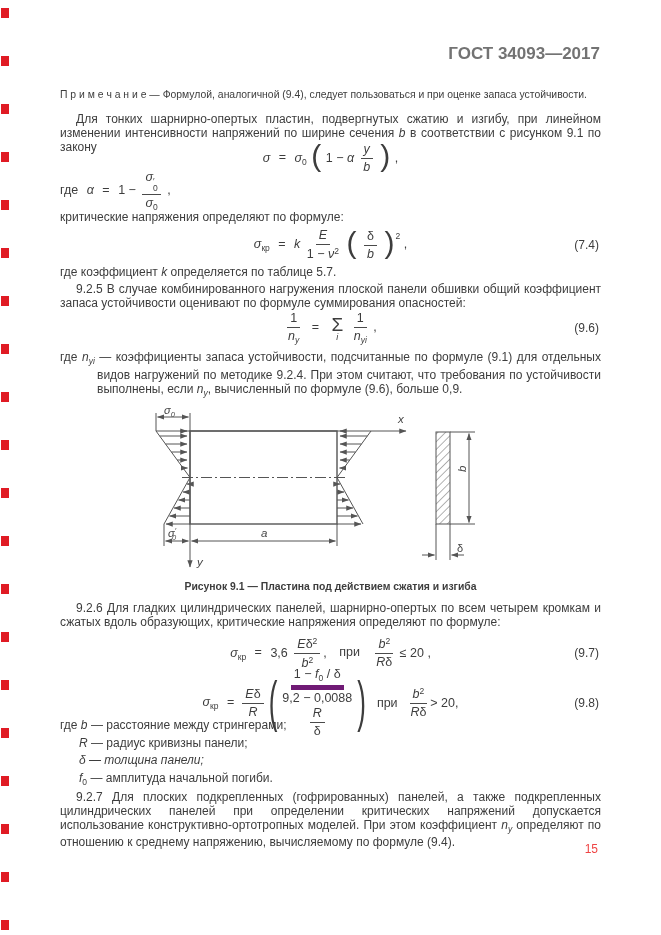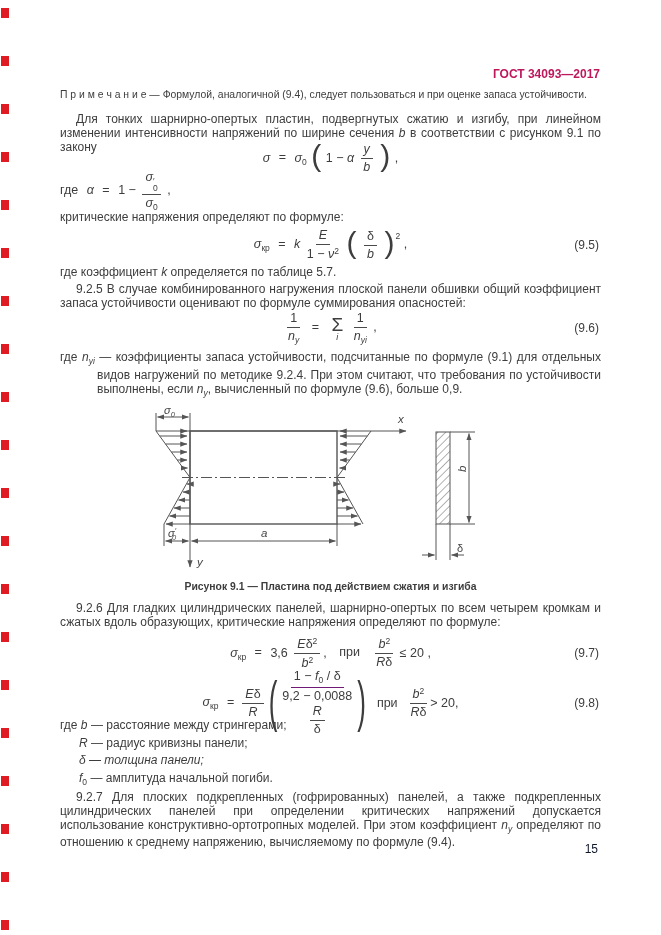--- a/index.html
+++ b/index.html
@@ -5,22 +5,22 @@
   html,body{margin:0;padding:0;}
   body{width:661px;height:935px;background:#ffffff;position:relative;overflow:hidden;
        font-family:"Liberation Sans",sans-serif;color:#3d3d3d;}
   .abs{position:absolute;}
   .par{position:absolute;left:60px;width:541px;font-size:12px;line-height:13.8px;
        text-align:justify;color:#3d3d3d;}
   .indent{text-indent:16px;}
   .hang{padding-left:37px;text-indent:-37px;box-sizing:border-box;width:541px;}
   .small{font-size:10.4px;line-height:12.5px;}
   .center{text-align:center;font-weight:bold;}
-  .hdr{position:absolute;top:67px;right:61px;font-size:12px;font-weight:bold;color:#be185d;}
-  .pagenum{position:absolute;top:842px;right:63px;font-size:12px;color:#0f172a;}
+  .hdr{position:absolute;top:44px;right:61px;font-size:17px;font-weight:bold;color:#737373;}
+  .pagenum{position:absolute;top:842px;right:63px;font-size:12px;color:#ef4444;}
   .edge-mark{position:absolute;left:1px;width:8px;height:10px;}
   
   .eqrow{position:absolute;left:60px;width:541px;display:flex;justify-content:center;
          align-items:center;font-size:12.5px;color:#3d3d3d;}
   .eqtag{position:absolute;right:2px;top:50%;transform:translateY(-50%);font-size:12px;}
   .v{font-style:italic;}
   .op{margin:0 5px;}
   sub{font-size:8.5px;vertical-align:-3px;}
   sup{font-size:8.5px;vertical-align:4px;}
   .frac{display:inline-flex;flex-direction:column;align-items:center;vertical-align:middle;
@@ -118,21 +118,21 @@
       <span class="den"><span>1 − </span><span class="v">ν</span><sup>2</sup></span>
     </span>
     <span class="bigp">(</span>
     <span class="frac">
         <span class="num">δ</span>
         <span class="den v">b</span>
       </span>
     <span class="bigp">)</span><sup style="vertical-align:9px;">2</sup>
     <span>,</span>
   </span>
-  <span class="eqtag">(9.5)</span>
+  <span class="eqtag">(7.4)</span>
 </div>
 
 <div class="par" style="top:266px;"><span>где коэффициент </span><span style="font-style: italic;">k</span><span> определяется по таблице 5.7.</span></div>
 
 <div class="par indent" style="top:283px;">9.2.5 В случае комбинированного нагружения плоской панели обшивки общий коэффициент запаса устойчивости оценивают по формуле суммирования опасностей:</div>
 
 <div class="eqrow" style="top:310px;height:36px;">
   <span>
     <span class="frac">
         <span class="num">1</span>
@@ -261,21 +261,21 @@
 <div class="eqrow" style="top:674px;height:58px;">
   <span style="display:inline-flex;align-items:center;">
     <span><span class="v">σ</span><sub>кр</sub>
     <span class="op">=</span></span>
     <span class="frac">
       <span class="num"><span class="v">E</span><span>δ</span></span>
       <span class="den v">R</span>
     </span>
     <span class="bigp2">(</span>
     <span class="frac">
-      <span class="num" style="border-bottom:1px solid #701a75;"><span>1 − </span><span class="v">f</span><sub>0</sub><span> / δ</span></span>
+      <span class="num" style="border-bottom:5px solid #701a75;"><span>1 − </span><span class="v">f</span><sub>0</sub><span> / δ</span></span>
       <span class="den" style="display:inline-flex;align-items:center;flex-direction:column;">
           <span>9,2 − 0,0088</span>
           <span class="frac">
             <span class="num v">R</span>
             <span class="den">δ</span>
           </span>
         </span>
     </span>
     <span class="bigp2">)</span>
     <span class="pri">при</span>

